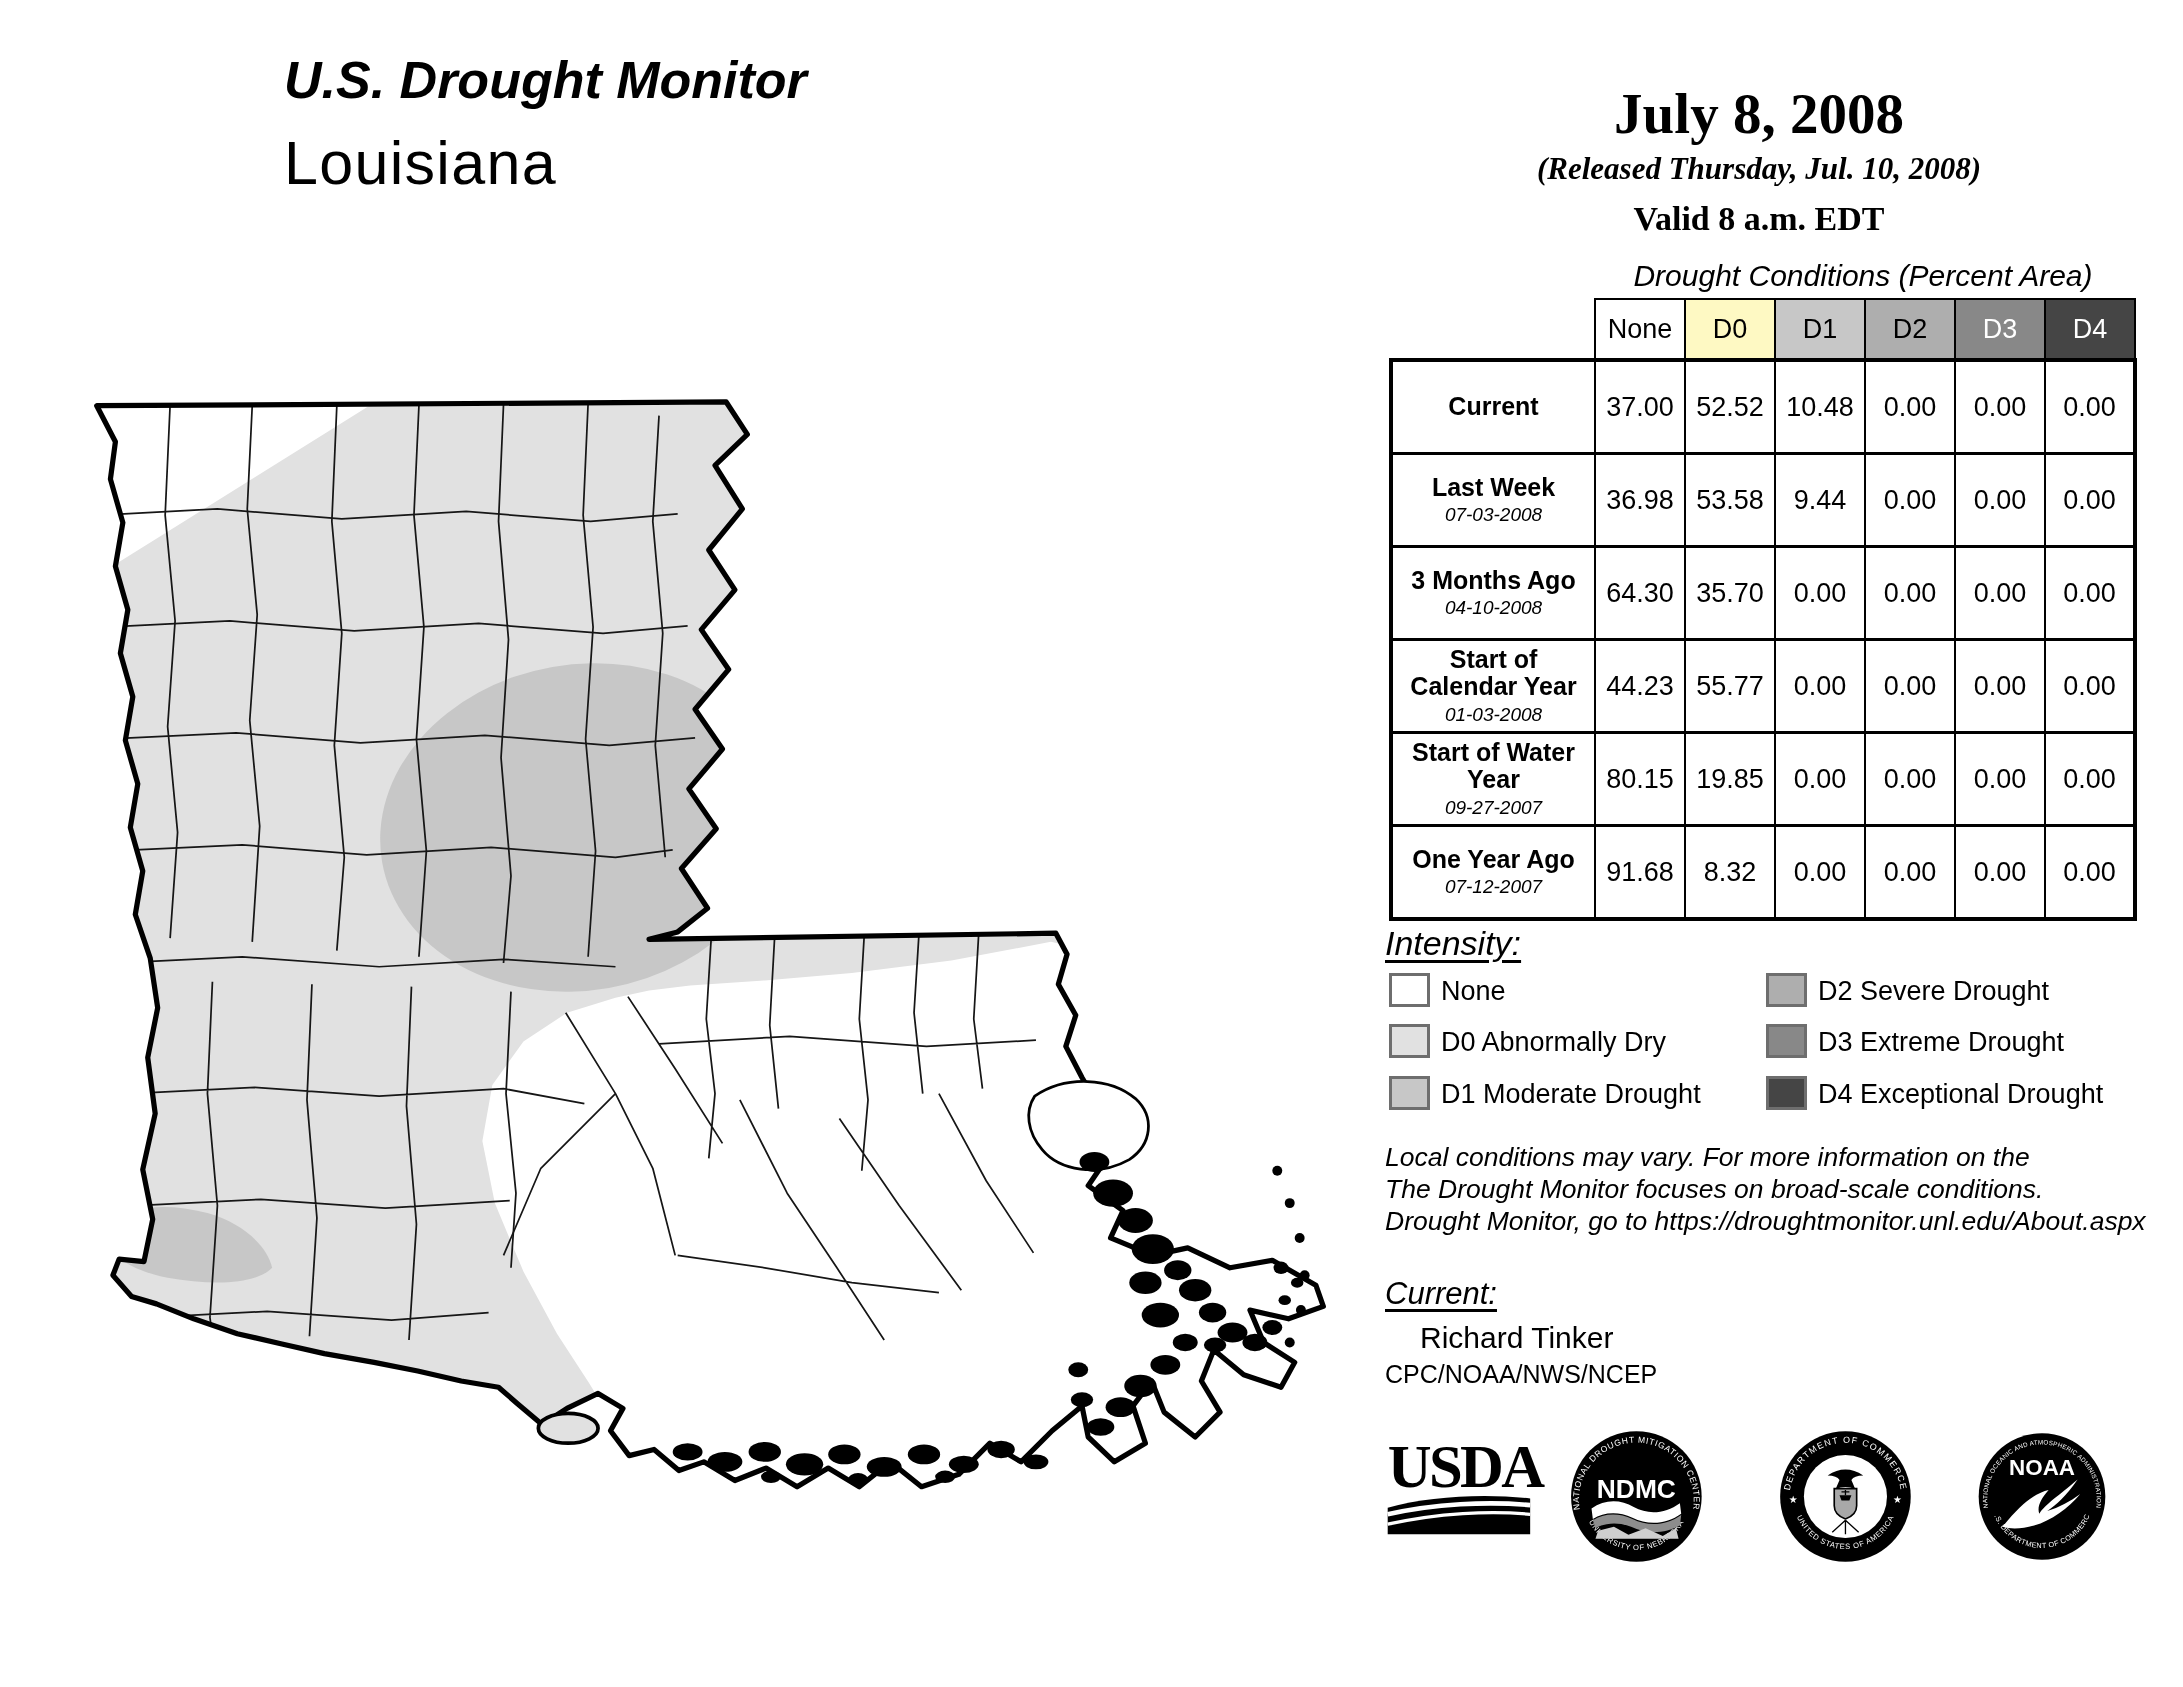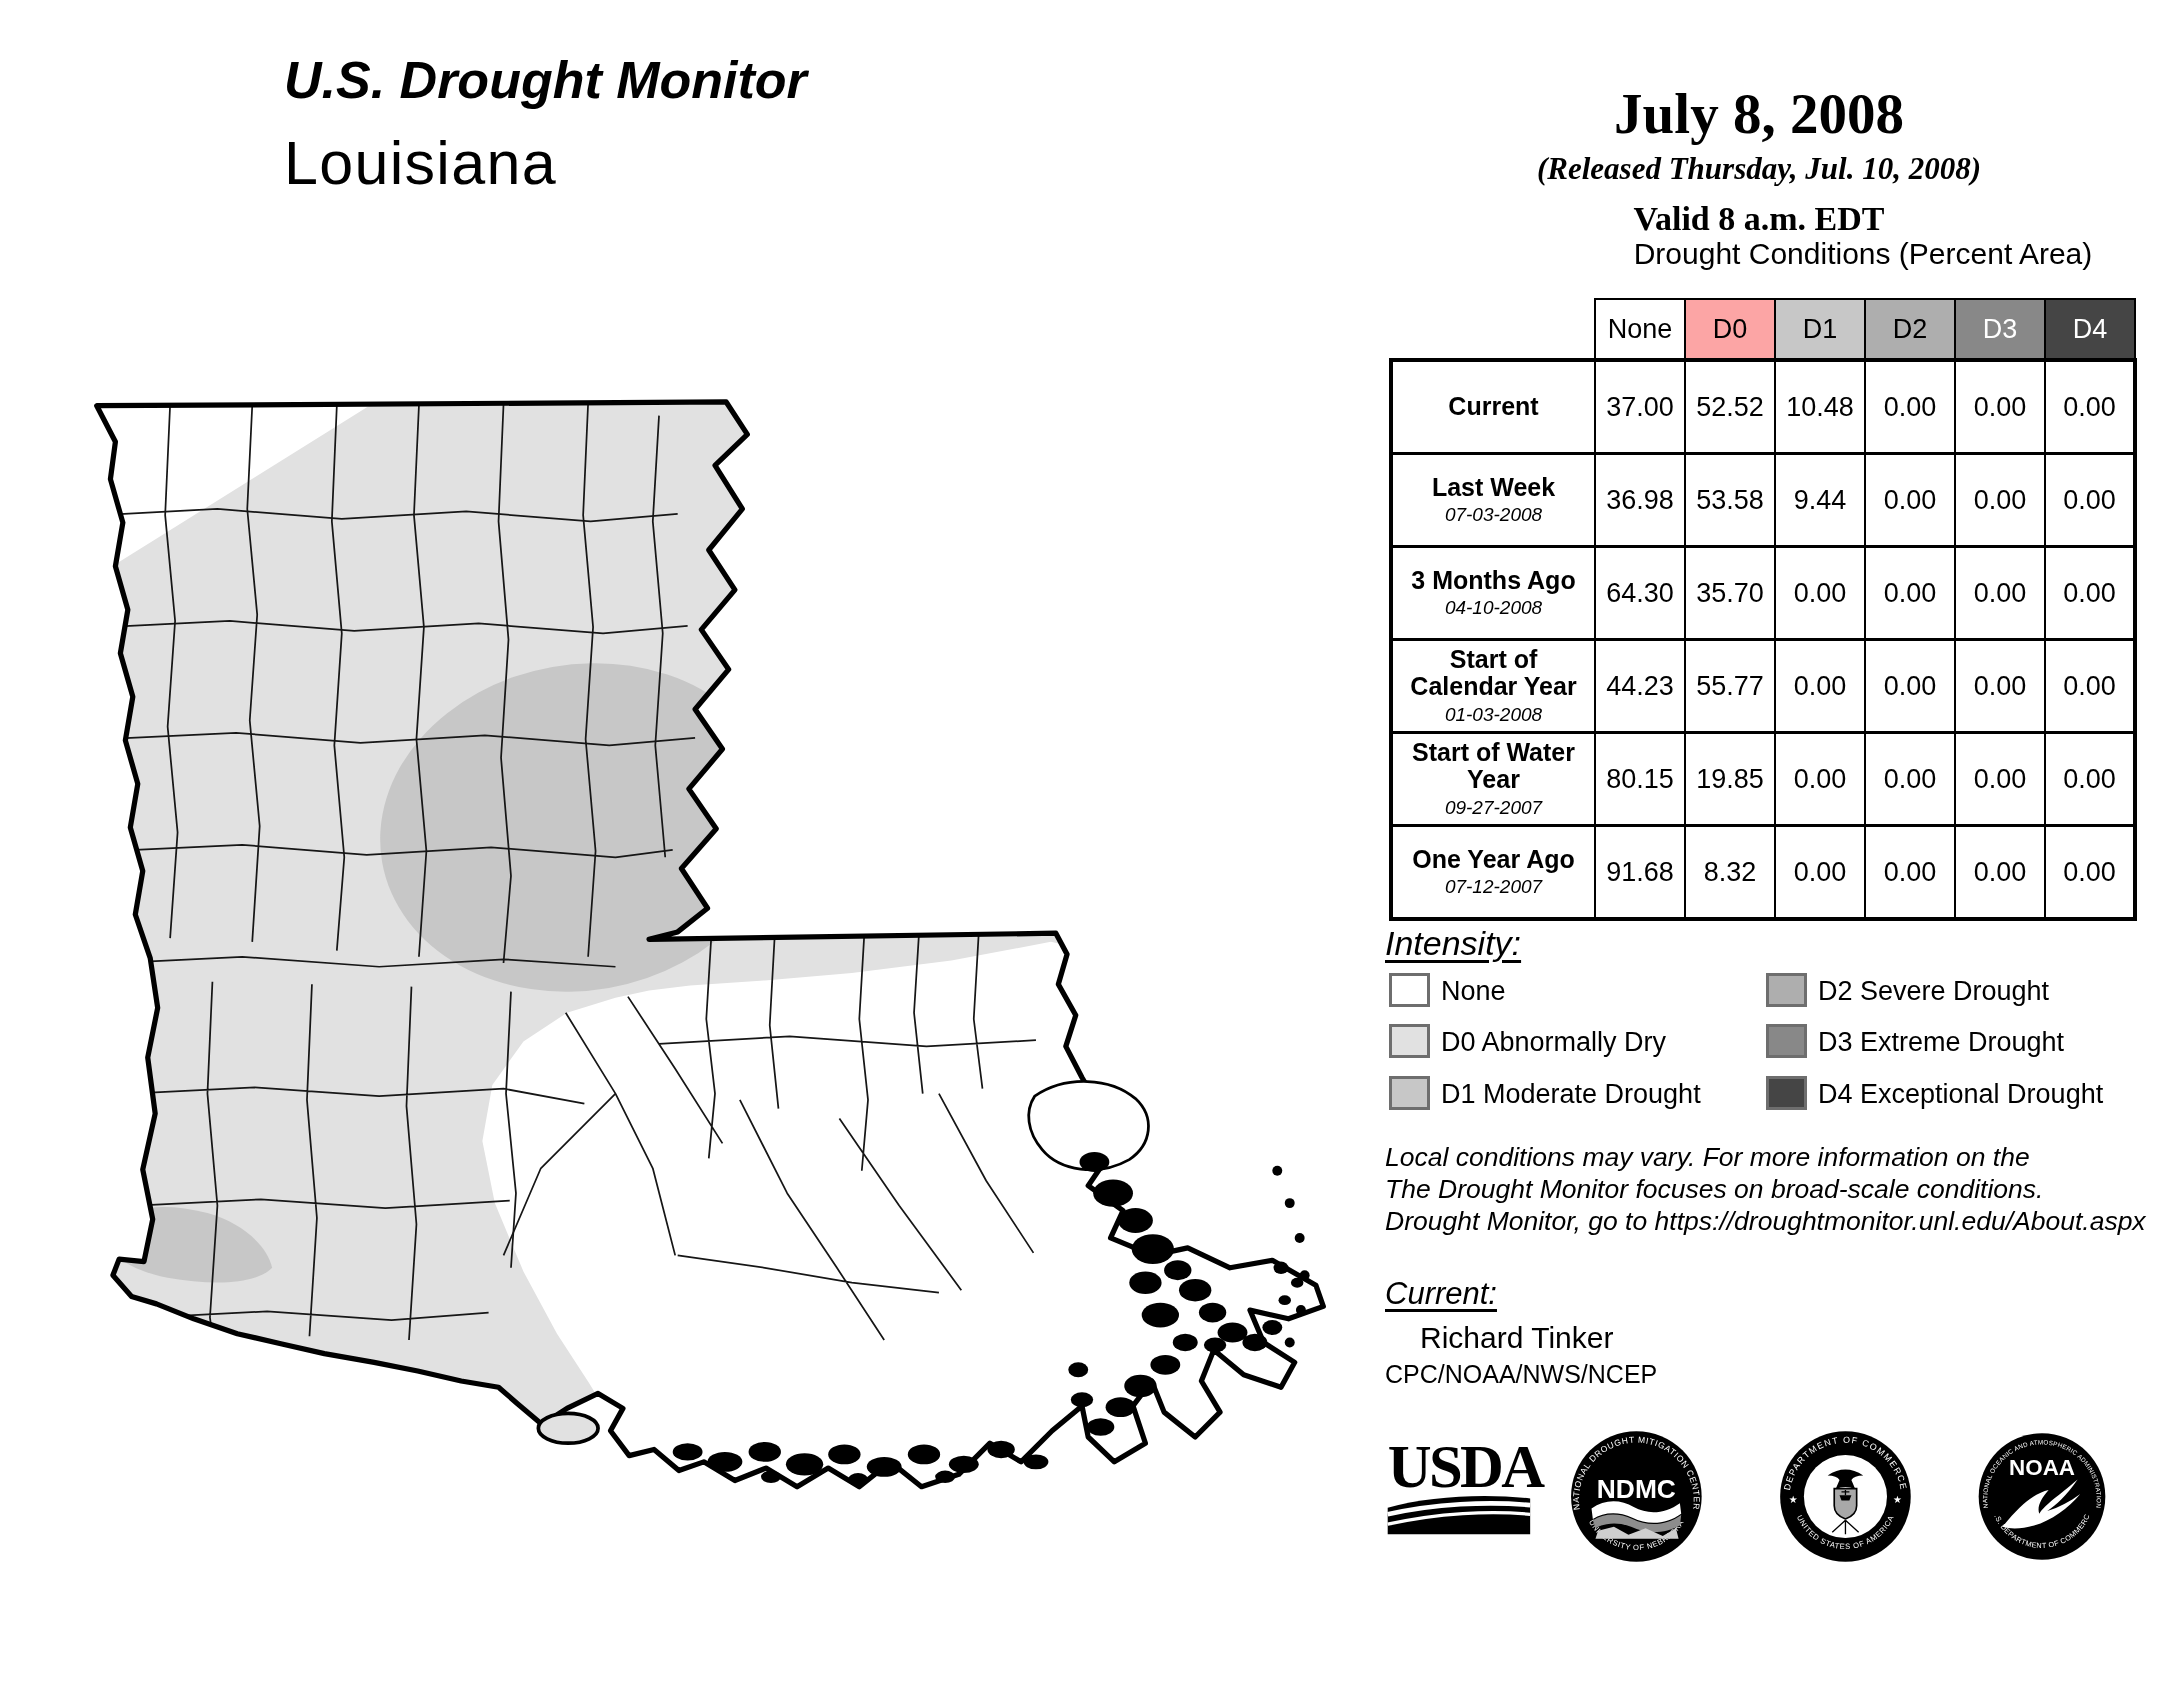--- a/index.html
+++ b/index.html
@@ -10,22 +10,22 @@
   
   #title-block {left:284px; top:53px; width:814px; text-align:left;}
   #title-line1 {font-size:52px; font-weight:bold; font-style:italic; line-height:1.05;}
   #title-line2 {font-size:61px; font-weight:normal; line-height:1.0; margin-top:25px; letter-spacing:1.3px;}
   #date-block {left:1372px; top:85px; width:774px; text-align:center;font-family:Liberation Serif, serif;}
   #map-date {font-size:57px; font-weight:bold; line-height:1.0;}
   #released {font-size:31px; font-weight:bold; font-style:italic; margin-top:9.3px;}
   #valid {font-size:34px; font-weight:bold; margin-top:13.2px;}
 
   
-  #table-caption {left:1591px; top:237px; width:544px; text-align:center;
-                  font-size:30px; }
+  #table-caption {left:1591px; top:259px; width:544px; text-align:center;
+                  font-size:30px; font-style:italic;}
   #dm-table-wrap {left:1389px; top:298px;}
   table.dm {border-collapse:collapse; table-layout:fixed;}
   table.dm col.c-label {width:204px;}
   table.dm col.c-val {width:90px;}
   table.dm th.corner {border:none; background:#fff;}
   table.dm th.hdr {border:2.6px solid #000; font-weight:normal; font-size:27px; height:58px; padding:0;}
   table.dm th.hdr-dark {color:#fff;}
   table.dm tbody {border:4px solid #000;}
   table.dm tbody td {border:2px solid #000; border-top-width:3.3px; border-bottom-width:3.3px;
                      height:90px; text-align:center; vertical-align:middle; padding:0;}
@@ -81,21 +81,21 @@
           <col class="c-val">
           <col class="c-val">
         <col class="c-val">
           <col class="c-val">
           <col class="c-val">
       </colgroup>
       <thead>
         <tr>
           <th class="corner"></th>
           <th class="hdr" style="background-color: rgb(255, 255, 255);">None</th>
-          <th class="hdr" style="background-color: #fca5a5;">D0</th>
+          <th class="hdr" style="background-color: #fef9c3;">D0</th>
           <th class="hdr" style="background-color: rgb(199, 199, 199);">D1</th>
           <th class="hdr" style="background-color: rgb(174, 174, 174);">D2</th>
           <th class="hdr hdr-dark" style="background-color: rgb(136, 136, 136);">D3</th>
           <th class="hdr hdr-dark" style="background-color: rgb(69, 69, 69);">D4</th>
         </tr>
       </thead>
       <tbody>
         <tr>
           <td class="rowlab">
             <div class="rl">Current</div>

